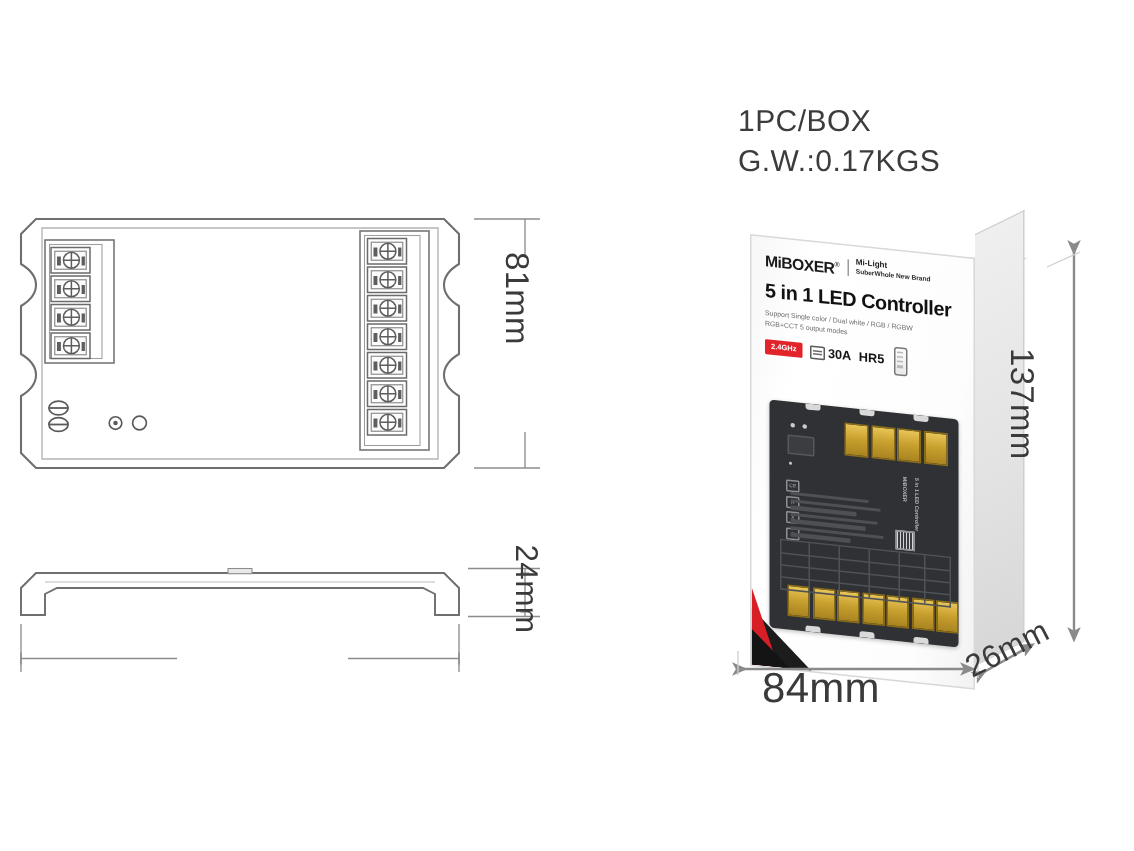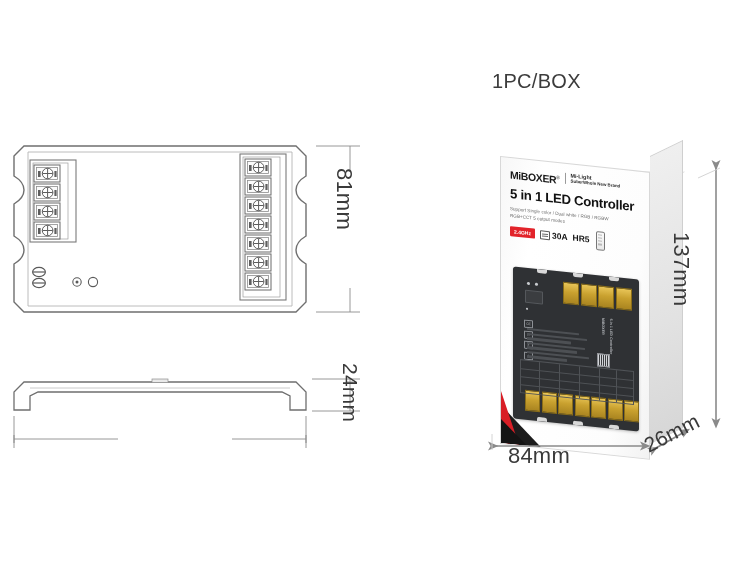--- a/index.html
+++ b/index.html
@@ -353,21 +353,21 @@
     width: 62px;
     height: 58px;
     overflow: hidden;
   }
 
   
   #dim-81   { left: 357px; top: 168px;  font-size: 22px; }
   #dim-24   { left: 362px; top: 363px;  font-size: 21px; }
   #dim-134  { left: 140px; top: 432px;  font-size: 22px; }
   #dim-137  { left: 694px; top: 232px;  font-size: 22px; }
-  #dim-84   { left: 508px; top: 443px;  font-size: 22px; }
+  #dim-84   { left: 508px; top: 443px;  font-size: 28px; }
   #dim-26   { left: 640px; top: 436px;  font-size: 21px; }
 
   .rot90 { transform: rotate(90deg); transform-origin: left top; }
   .rot-26 { transform: rotate(-27deg); transform-origin: left top; }
 </style>
 </head>
 <body>
 
 <div class="stage">
 
@@ -474,20 +474,21 @@
     </svg>
   </div>
 
   <div class="dim rot90" id="dim-81">81mm</div>
 
   <div class="dim rot90" id="dim-24">24mm</div>
 
 
   <div id="pack-info">
     <div class="line">1PC/BOX</div>
+    <div class="line">G.W.:0.17KGS</div>
   </div>
 
   <div id="box-illustration">
 
     <div class="box-wrap">
 
       <div class="box-top"></div>
 
       <div class="box-side"></div>
 

